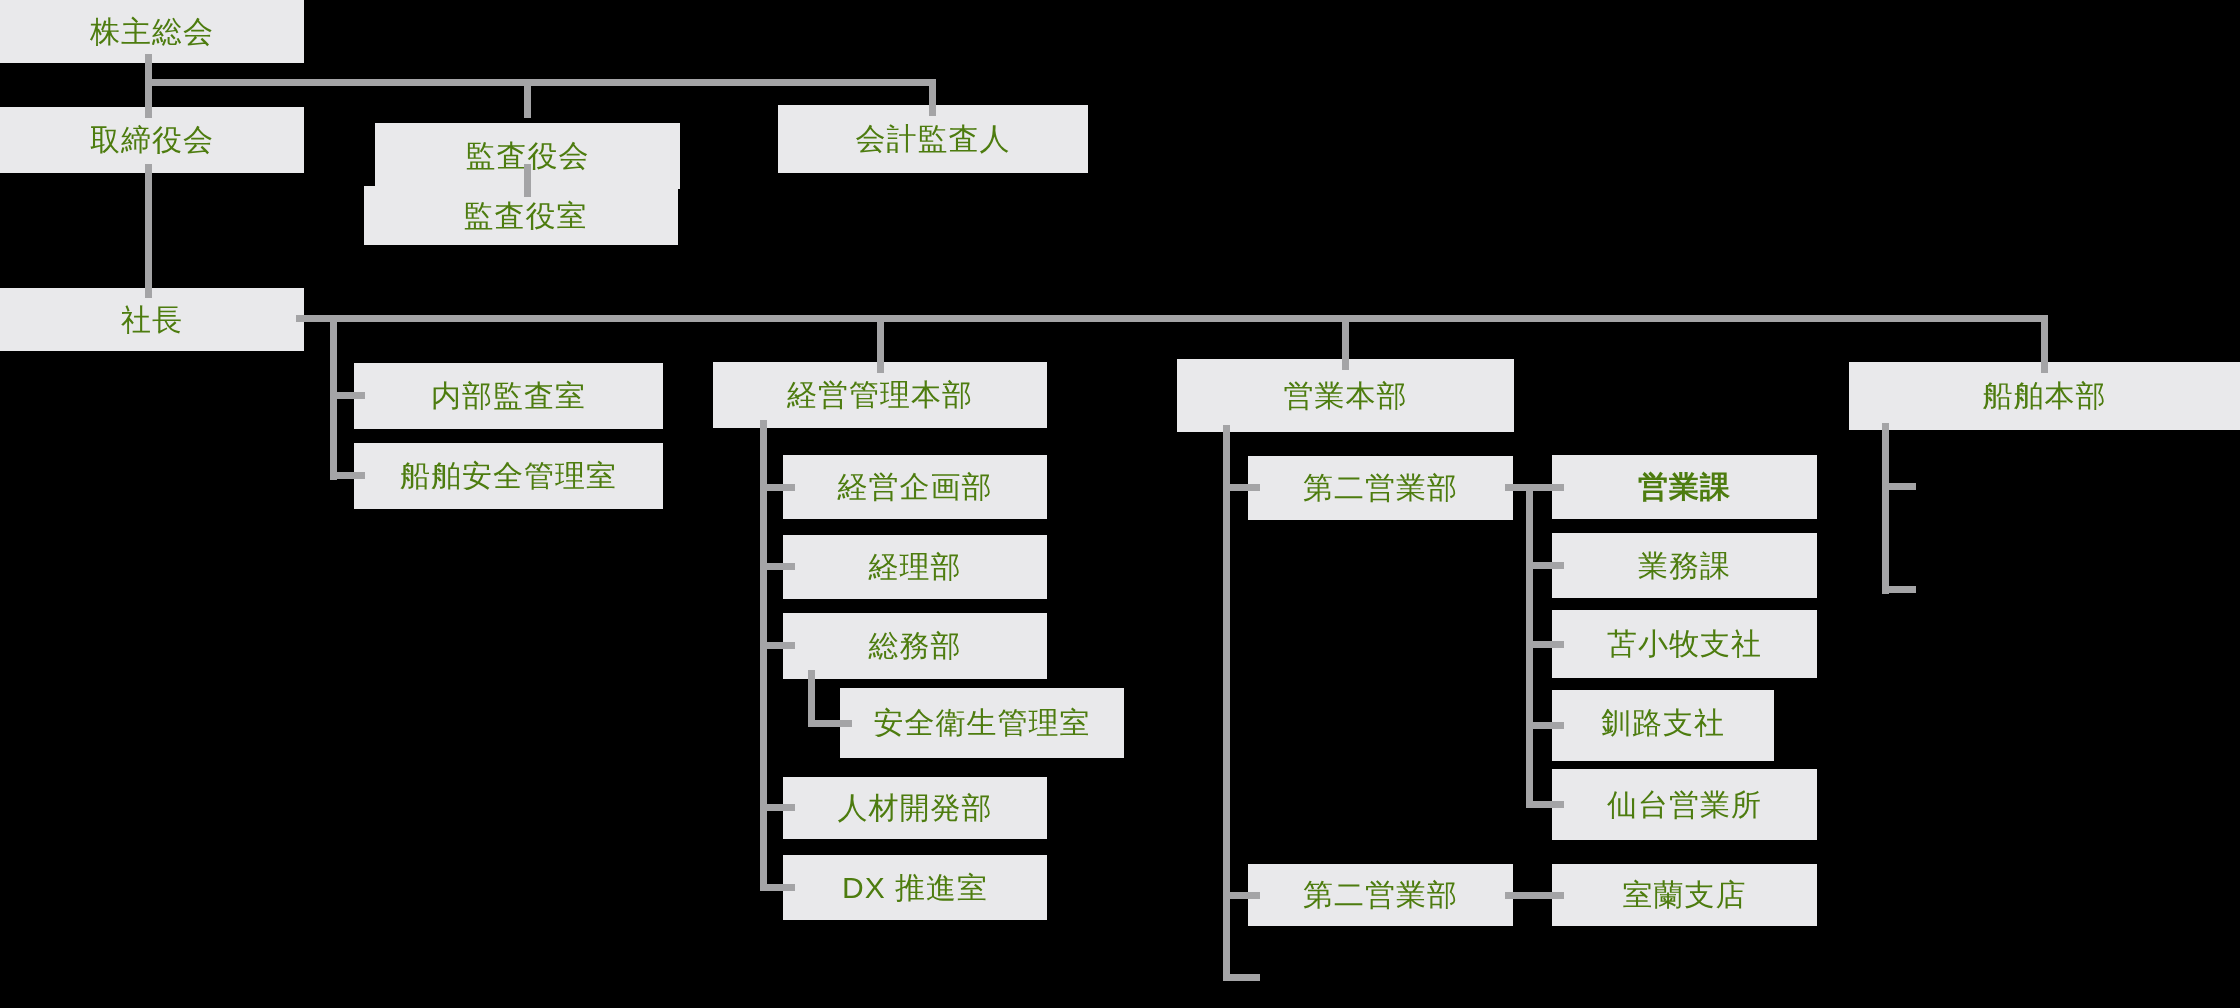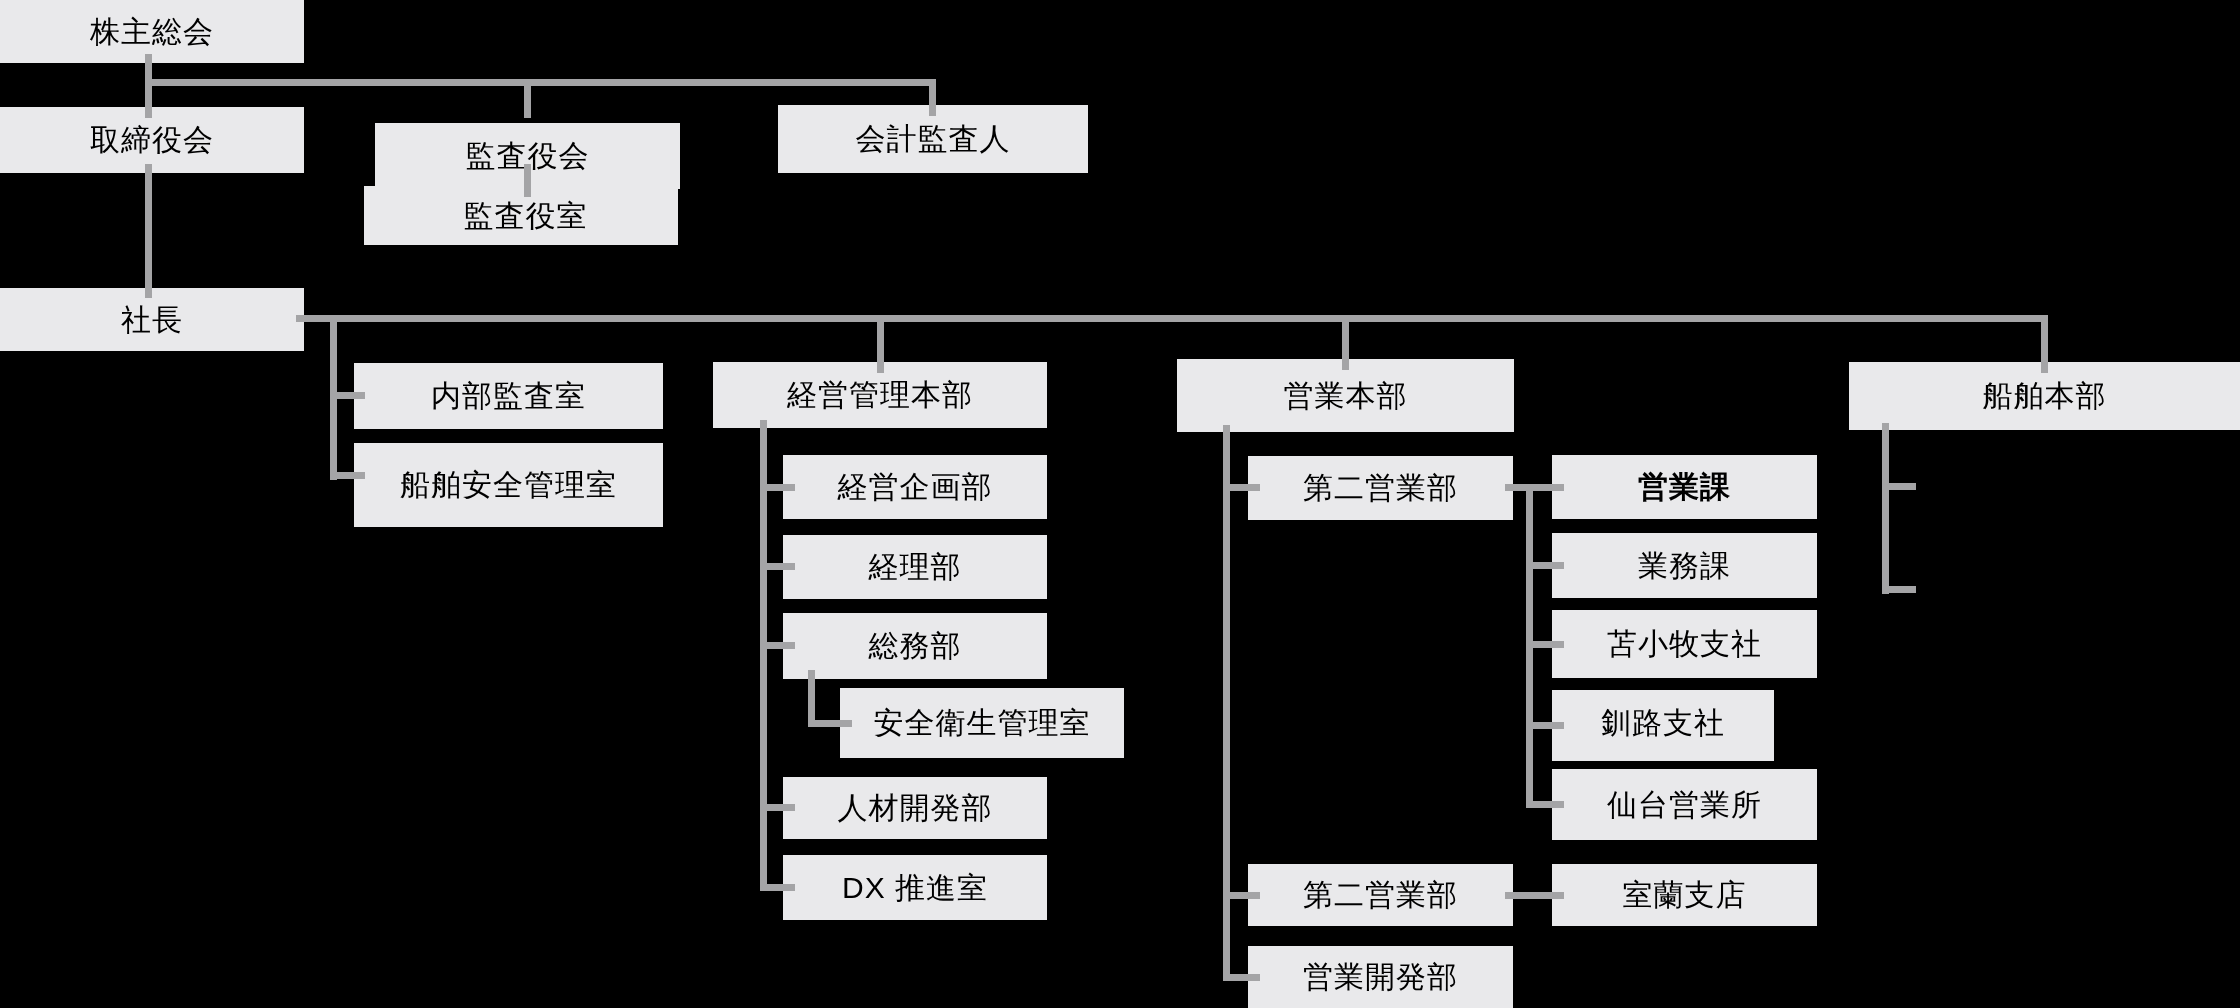--- a/index.html
+++ b/index.html
@@ -11,21 +11,21 @@
     position: relative;
     width: 2240px;
     height: 1008px;
     background: #000000;
     overflow: hidden;
     font-family: "Liberation Sans", "DejaVu Sans", sans-serif;
   }
   .node {
     position: absolute;
     background: #e9e9eb;
-    color: #000000;
+    color: #4d7c0f;
     display: flex;
     align-items: center;
     justify-content: center;
     text-align: center;
     font-size: 30px;
     line-height: 1.45;
     z-index: 1;
     letter-spacing: 1px;
   }
   .node.two-line {
@@ -83,36 +83,35 @@
   <div class="line" style="left:1882px; top:586px; width:34px;  height:7px;"></div>
 
   <div class="node" style="left:0px;    top:0px;   width:304px; height:63px;">株主総会</div>
   <div class="node" style="left:0px;    top:107px; width:304px; height:66px;">取締役会</div>
   <div class="node" style="left:375px;  top:107px; width:305px; height:66px;margin-top:16px;">監査役会</div>
   <div class="node" style="left:778px;  top:105px; width:310px; height:68px;">会計監査人</div>
   <div class="node" style="left:364px; top:186px; width:305px; height:59px;padding-left:9px;">監査役室</div>
   <div class="node" style="left:0px;    top:288px; width:304px; height:63px;">社長</div>
 
   <div class="node" style="left:354px; top:363px; width:309px; height:66px;">内部監査室</div>
-  <div class="node" style="left:354px; top:443px; width:309px; height:84px;">船舶安全管理室</div>
+  <div class="node" style="left:354px; top:443px; width:309px; height:66px;">船舶安全管理室</div>
 
   <div class="node" style="left:713px; top:362px; width:334px; height:66px;">経営管理本部</div>
   <div class="node" style="left:783px; top:455px; width:264px; height:64px;">経営企画部</div>
   <div class="node" style="left:783px;  top:535px; width:264px; height:64px;">経理部</div>
   <div class="node" style="left:783px;  top:613px; width:264px; height:66px;">総務部</div>
   <div class="node" style="left:840px; top:688px; width:284px; height:70px;">安全衛生管理室</div>
   <div class="node" style="left:783px;  top:777px; width:264px; height:62px;">人材開発部</div>
   <div class="node" style="left:783px;  top:855px; width:264px; height:65px;">DX 推進室</div>
 
   <div class="node" style="left:1177px; top:359px; width:337px; height:73px;">営業本部</div>
   <div class="node" style="left:1248px; top:456px; width:265px; height:64px;">第二営業部</div>
   <div class="node" style="left:1552px; top:455px; width:265px; height:64px;font-weight:bold;">営業課</div>
   <div class="node" style="left:1552px; top:533px; width:265px; height:65px;">業務課</div>
   <div class="node" style="left:1552px; top:610px; width:265px; height:68px;">苫小牧支社</div>
   <div class="node" style="left:1552px; top:690px; width:222px; height:71px;font-family:Liberation Mono, monospace;">釧路支社</div>
   <div class="node" style="left:1552px; top:769px; width:265px; height:71px;">仙台営業所</div>
   <div class="node" style="left:1248px; top:864px; width:265px; height:62px;">第二営業部</div>
   <div class="node" style="left:1552px; top:864px; width:265px; height:62px;">室蘭支店</div>
-  <div class="node" style="left:1248px; top:946px; width:265px; height:62px;">営業開発部</div>
 
   <div class="node" style="left:1849px; top:362px; width:391px; height:68px;">船舶本部</div>
 
 </div>
 
 </body></html>

